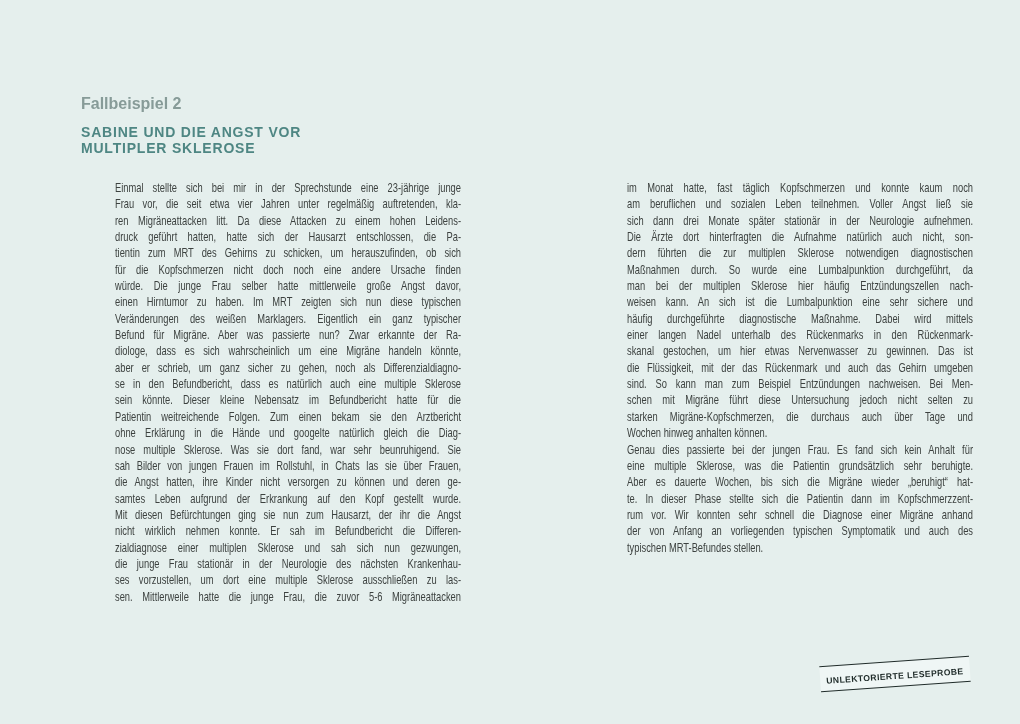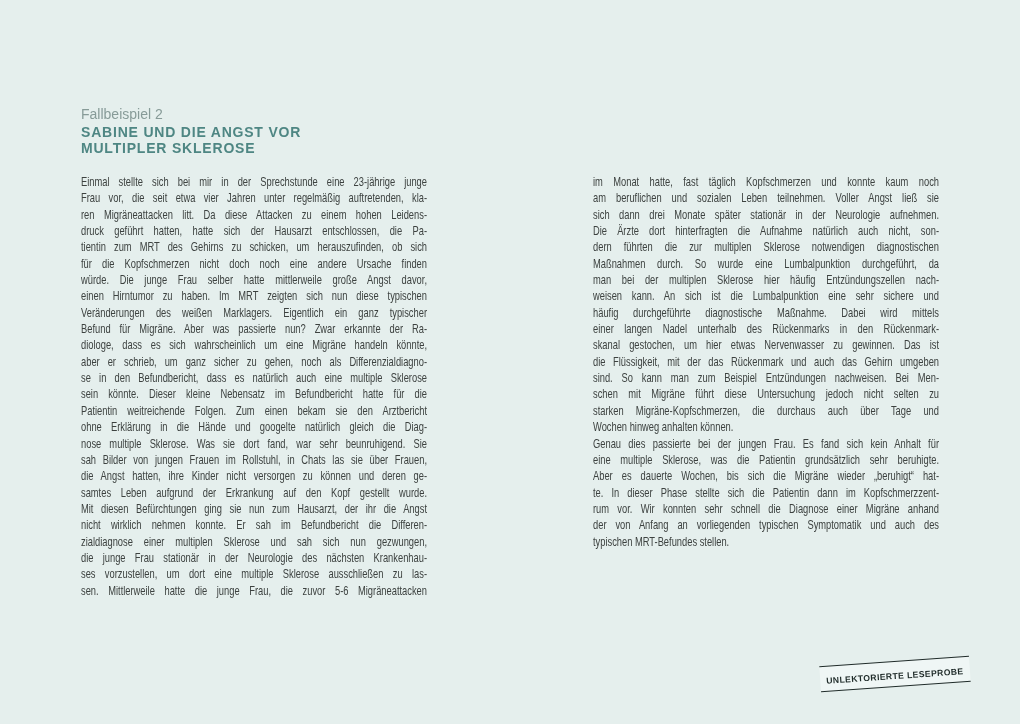--- a/index.html
+++ b/index.html
@@ -11,41 +11,42 @@
     position: relative;
     width: 1020px;
     height: 724px;
     overflow: hidden;
     background: var(--background, #e5efed);
     font-family: "Liberation Sans", "DejaVu Sans", sans-serif;
   }
   .kicker {
     position: absolute;
     left: 81px;
-    top: 106px;
-    font-size: 14px;
+    top: 96px;
+    font-size: 16px;
     line-height: 16px;
-    font-weight: normal;
+    font-weight: bold;
     color: var(--kicker, #879b98);
   }
   .title {
     position: absolute;
     left: 81px;
     top: 125px;
     margin: 0;
     font-size: 14px;
     line-height: 15.6px;
     font-weight: bold;
     letter-spacing: 0.8px;
     color: var(--title, #4e8683);
   }
   .col {
     position: absolute;
-    top: 174px;
+    top: 180px;
     width: 346px;
+    margin-left: 34px;
   }
   .col-left  { left: 81px; }
   .col-right { left: 593px; }
   .col-inner {
     width: 452px;
     transform: scaleX(0.7655);
     transform-origin: 0 0;
     font-size: 12.2px;
     line-height: 16.35px;
     color: var(--body, #3d4240);

